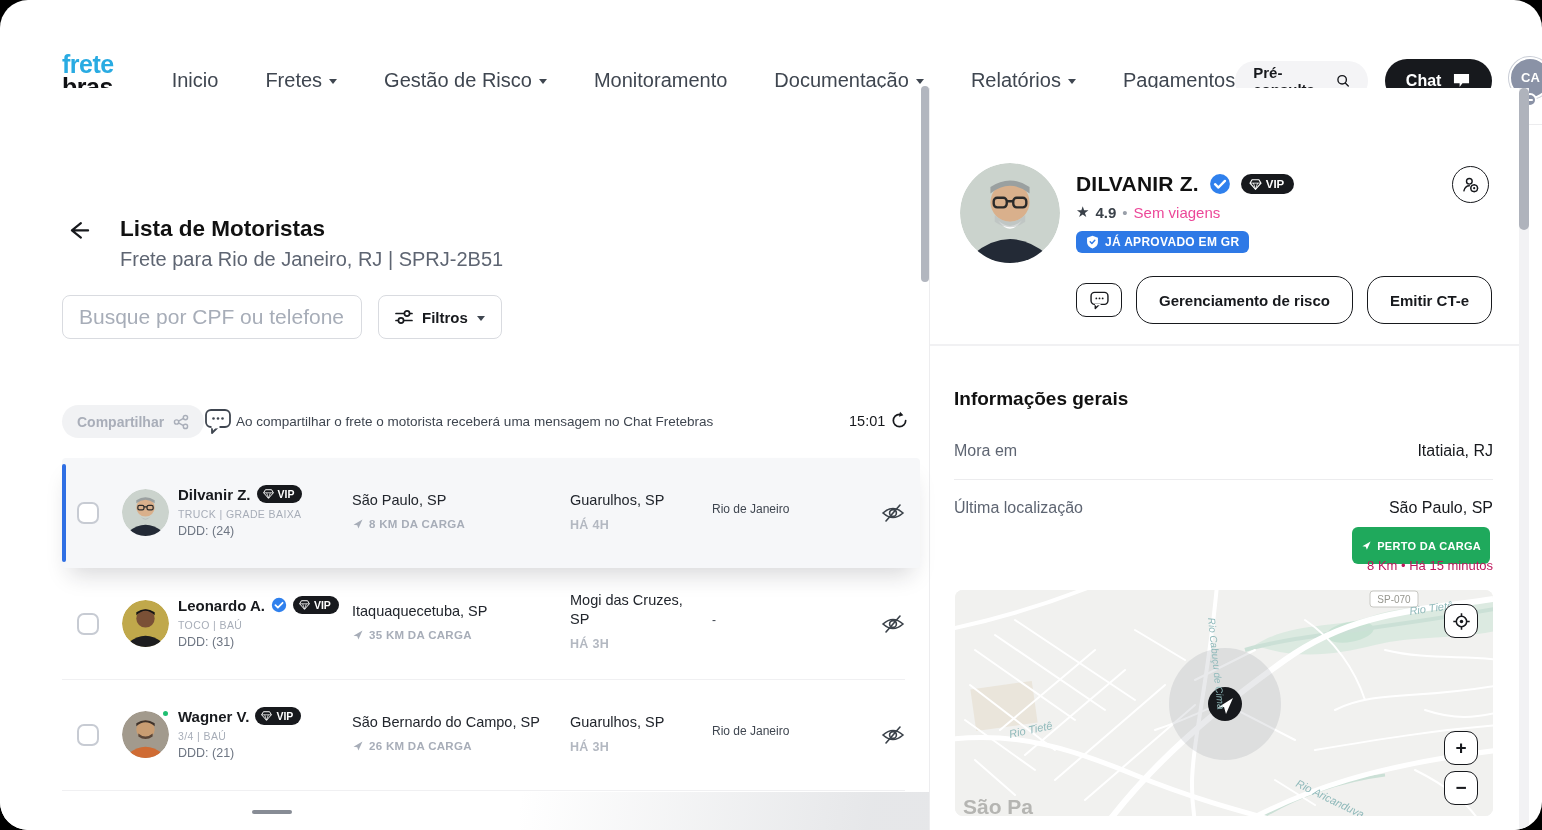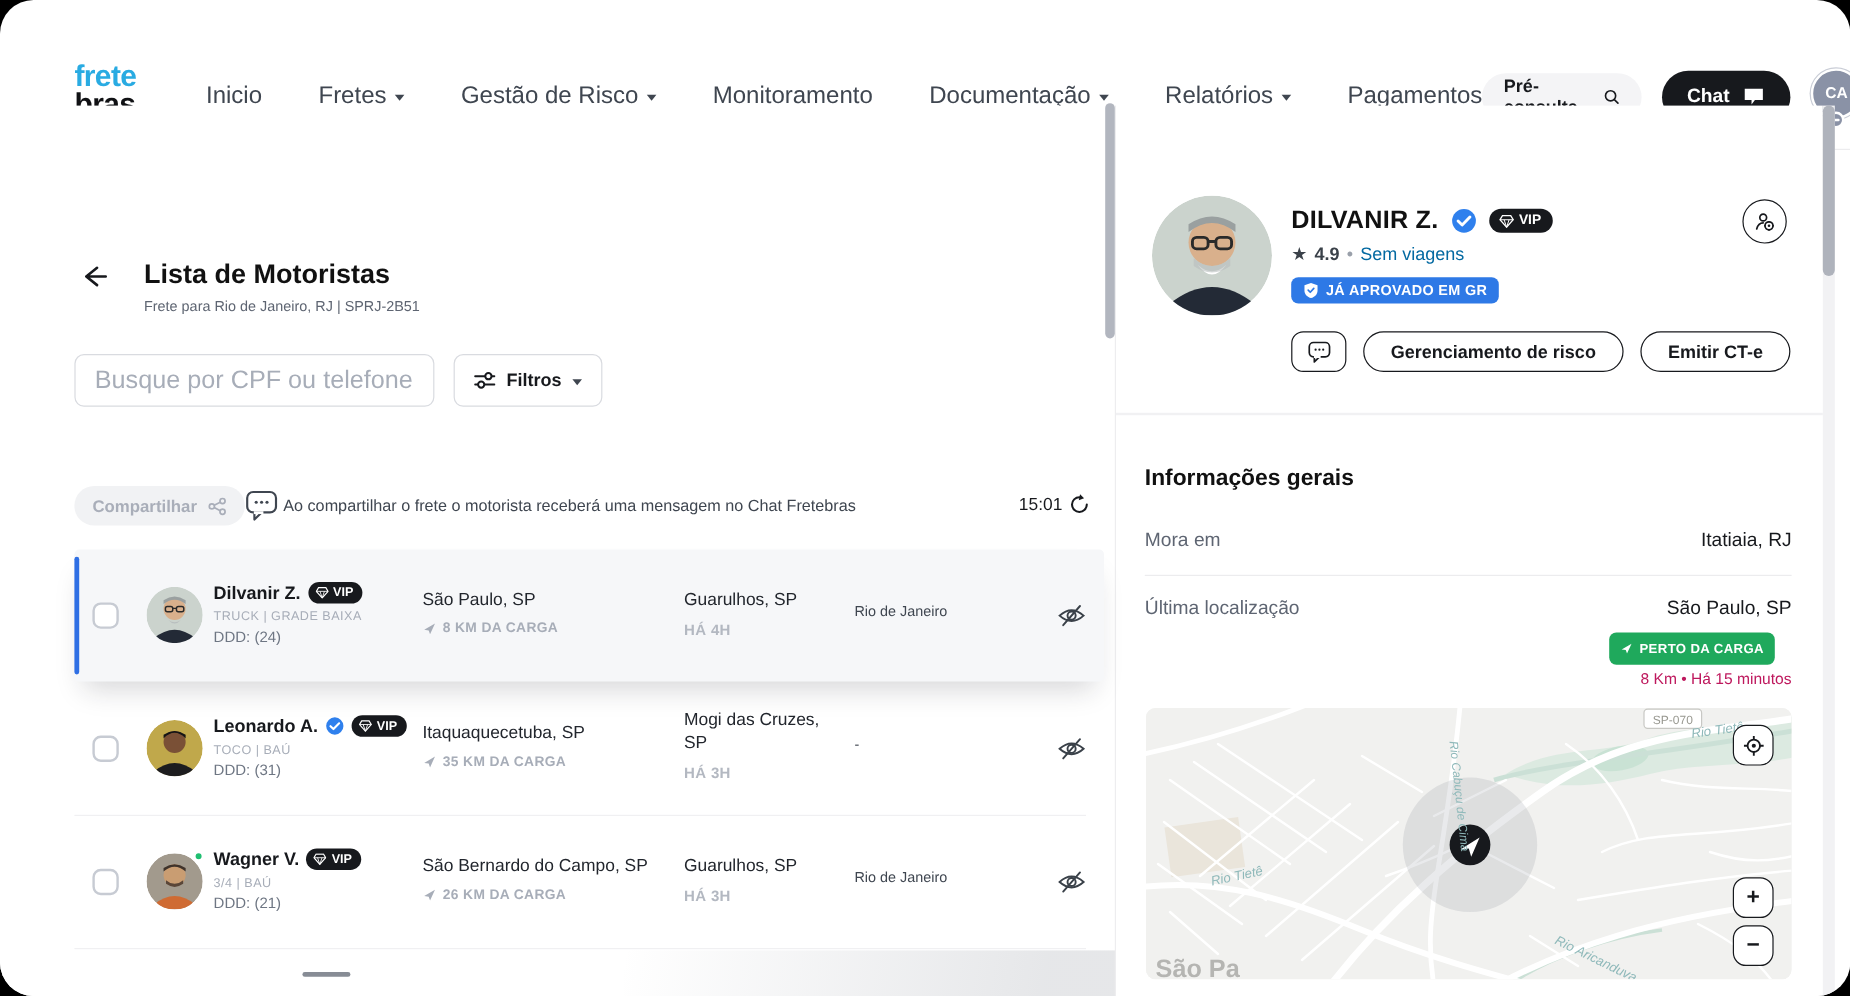--- a/index.html
+++ b/index.html
@@ -20,21 +20,21 @@
   .chatbtn{display:flex;align-items:center;gap:11px;height:44px;padding:0 21px;background:#17191D;border-radius:24px;color:#fff;font-size:16px;font-weight:bold;cursor:pointer;}
   .ca-wrap{position:relative;width:44px;height:48px;cursor:pointer;}
   .ca{position:absolute;top:0;left:0;width:42px;height:42px;border-radius:50%;background:#8A92A6;border:2px solid #fff;box-shadow:0 0 0 1px #C9CDD6;display:flex;align-items:center;justify-content:center;color:#fff;font-size:13px;font-weight:bold;}
   .ca-sub{position:absolute;left:14px;top:36px;width:14px;height:14px;border-radius:50%;background:#8A92A6;border:2px solid #fff;}
   .ca-sub:after{content:"";position:absolute;left:2px;top:4.5px;width:6px;height:1.8px;background:#fff;border-radius:1px;}
   .menu-caret{width:0;height:0;border-left:5px solid transparent;border-right:5px solid transparent;border-top:6px solid #17191D;cursor:pointer;}
   
   .left-panel{position:absolute;left:0;top:88px;width:930px;height:742px;background:#fff;}
   .back{position:absolute;left:62px;top:128px;width:30px;height:30px;cursor:pointer;}
   .page-title{position:absolute;left:120px;top:128px;font-size:22.5px;font-weight:bold;color:#111;}
-  .page-sub{position:absolute;left:120px;top:160px;font-size:12px;color:#5E6572;}
+  .page-sub{position:absolute;left:120px;top:160px;font-size:20px;color:#5E6572;}
   .searchbox{position:absolute;left:62px;top:207px;width:300px;height:44px;border:1px solid #D9DBE0;border-radius:8px;display:flex;align-items:center;padding:0 14px;background:#fff;}
   .searchbox input{border:none;outline:none;flex:1;font-size:21px;font-family:"Liberation Sans",sans-serif;color:#17191D;background:transparent;}
   .searchbox input::placeholder{color:#A7ADB8;}
   .filtersbtn{position:absolute;left:378px;top:207px;height:44px;padding:0 16px;border:1px solid #D9DBE0;border-radius:8px;display:flex;align-items:center;gap:9px;font-size:15px;font-weight:bold;color:#17191D;cursor:pointer;background:#fff;}
   .sharebtn{position:absolute;left:62px;top:317px;height:33px;padding:0 15px;background:#F1F2F4;border-radius:17px;display:flex;align-items:center;gap:9px;font-size:14px;font-weight:bold;color:#A9AEB9;cursor:default;}
   .hint-icon{position:absolute;left:204px;top:320px;}
   .share-hint{position:absolute;left:236px;top:326px;font-size:13.5px;color:#3F4650;}
   .refresh-time{position:absolute;left:849px;top:325px;font-size:14.5px;color:#17191D;}
   .refresh-ico{position:absolute;left:890px;top:323px;cursor:pointer;}
   .thead{position:absolute;left:62px;top:388px;width:843px;height:47px;background:#F1F2F4;border-radius:10px;font-size:15px;color:#3A4149;}
@@ -71,32 +71,32 @@
   .panel-sep{position:absolute;left:929px;top:88px;width:1px;height:742px;background:#EDEDEF;}
   
   .right-panel{position:absolute;left:930px;top:88px;width:589px;height:742px;background:#fff;}
   .pavatar{position:absolute;left:30px;top:75px;width:100px;height:100px;border-radius:50%;overflow:hidden;}
   .pnamerow{position:absolute;left:146px;top:84px;display:flex;align-items:center;gap:10px;}
   .pname{font-size:21px;font-weight:bold;letter-spacing:.2px;color:#111;}
   .prating{position:absolute;left:146px;top:115px;display:flex;align-items:center;gap:6px;font-size:15px;color:#3A4149;}
   .prating .star{font-size:15px;}
   .prating .val{font-weight:bold;}
   .prating .sep{color:#9AA0AA;}
-  .prating .trips{color:#0369a1;}
+  .prating .trips{color:#ec4899;}
   .grbadge{position:absolute;left:146px;top:143px;height:22px;display:flex;align-items:center;gap:6px;background:#2E79E6;border-radius:6px;padding:0 10px;color:#fff;font-size:12px;font-weight:bold;letter-spacing:.3px;}
   .pactions{position:absolute;left:146px;top:188px;display:flex;align-items:center;gap:14px;}
   .chat-sq{width:46px;height:34px;border:1.6px solid #17191D;border-radius:10px;display:flex;align-items:center;justify-content:center;cursor:pointer;background:#fff;}
-  .pill-btn{height:34px;border:1.6px solid #17191D;border-radius:17px;display:flex;align-items:center;padding:0 22px;font-size:15px;font-weight:bold;color:#17191D;cursor:pointer;background:#fff;white-space:nowrap;}
+  .pill-btn{height:48px;border:1.6px solid #17191D;border-radius:17px;display:flex;align-items:center;padding:0 22px;font-size:15px;font-weight:bold;color:#17191D;cursor:pointer;background:#fff;white-space:nowrap;}
   .pgear{position:absolute;left:522px;top:78px;width:37px;height:37px;border:1.4px solid #17191D;border-radius:50%;display:flex;align-items:center;justify-content:center;cursor:pointer;background:#fff;}
   .pan-div{position:absolute;left:0;top:256px;width:100%;height:2px;background:#F1F1F3;}
   .info-title{position:absolute;left:24px;top:300px;font-size:19px;font-weight:bold;color:#111;}
   .ir-label{position:absolute;left:24px;font-size:16px;color:#5E6572;}
   .ir-value{position:absolute;right:26px;font-size:16px;color:#17191D;font-weight:500;text-align:right;}
   .ir-div{position:absolute;left:24px;right:26px;height:1px;background:#ECECEE;}
-  .near-badge{position:absolute;right:40px;top:439px;height:27px;display:flex;align-items:center;gap:5px;background:#1FA95C;border-radius:6px;padding:0 9px;color:#fff;font-size:11px;font-weight:bold;letter-spacing:.3px;justify-content:flex-end;}
+  .near-badge{position:absolute;right:29px;top:439px;height:37px;display:flex;align-items:center;gap:5px;background:#1FA95C;border-radius:6px;padding:0 9px;color:#fff;font-size:11px;font-weight:bold;letter-spacing:.3px;justify-content:flex-end;}
   .near-meta{position:absolute;right:26px;top:470px;font-size:13px;color:#be185d;}
   .mapbox{position:absolute;left:25px;top:502px;width:538px;height:226px;border-radius:8px;overflow:hidden;background:#F1F1EF;}
   .map-btn{position:absolute;width:34px;height:34px;background:#fff;border:1.6px solid #17191D;border-radius:11px;display:flex;align-items:center;justify-content:center;cursor:pointer;font-size:19px;font-weight:bold;color:#17191D;}
   .mb-locate{left:489px;top:14px;}
   .mb-plus{left:489px;top:141px;}
   .mb-minus{left:489px;top:181px;}
   .vscroll-right-track{position:absolute;left:1519px;top:88px;width:10px;height:742px;background:#F2F2F4;}
   .vscroll-right{position:absolute;left:1519px;top:88px;width:10px;height:142px;border-radius:5px;background:#AFB3BC;cursor:pointer;z-index:5;}
   svg{display:block;}
 </style>

